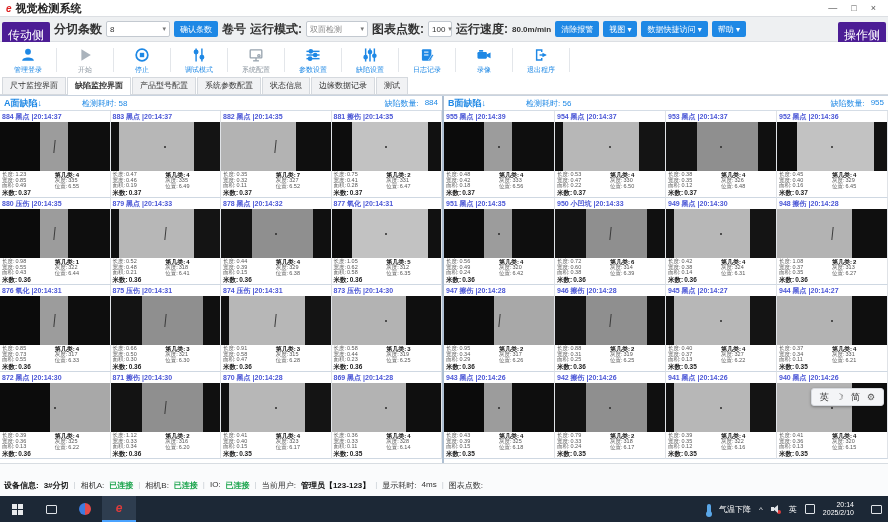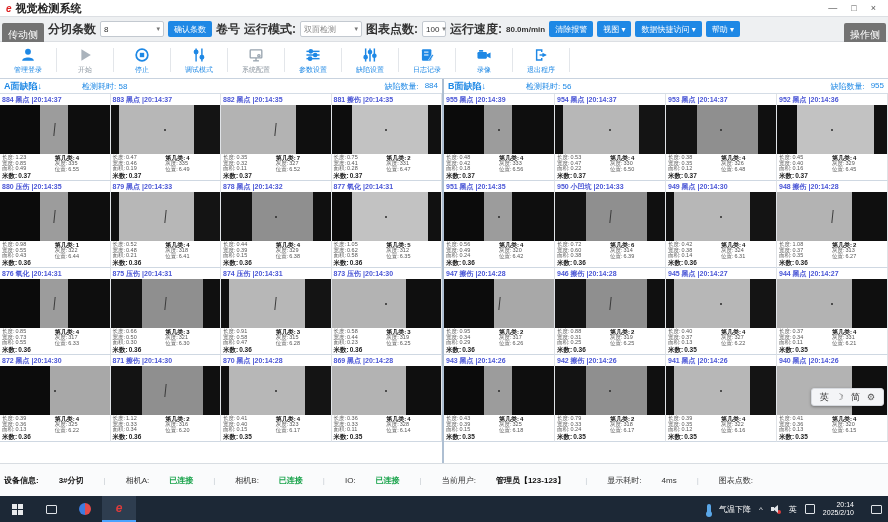--- a/index.html
+++ b/index.html
@@ -8,21 +8,21 @@
 
   
   .titlebar{height:16px;display:flex;align-items:center;padding:0 6px;background:#fff;flex:0 0 auto;}
   .logo{color:#d22; font-weight:bold;font-size:10px;font-style:italic;margin-right:4px;}
   .wtitle{font-size:11px;color:#222;font-weight:bold;}
   .wctrls{margin-left:auto;display:flex;gap:14px;color:#555;font-size:9px;padding-right:6px;}
   .wctrls span{cursor:pointer;}
 
   
   .toolbar{height:26px;background:#eef0f2;border-top:1px solid #dcdfe3;border-bottom:1px solid #dcdfe3;display:flex;align-items:center;gap:4px;padding:0 2px;font-size:8px;flex:0 0 auto;}
-  .sidebtn{background:#737373;color:#fff;font-size:10px;padding:5px 6px;border:none;border-radius:2px;margin-top:12px;}
+  .sidebtn{background:#4c1d95;color:#fff;font-size:12px;padding:5px 6px;border:none;border-radius:2px;margin-top:12px;}
   .tlabel{color:#333;font-weight:bold;font-size:12px;white-space:nowrap;}
   .tselect{background:#fff;border:1px solid #c3c9d0;height:16px;display:flex;align-items:center;justify-content:space-between;font-size:8px;color:#333;padding:0 3px;border-radius:2px;}
   .tinput{background:#fff;border:1px solid #c3c9d0;height:16px;display:flex;align-items:center;font-size:8px;color:#333;padding:0 3px;border-radius:2px;}
   .caret{color:#777;font-size:7px;margin-left:3px;}
   .bluebtn{background:#1e88e5;color:#fff;border:none;border-radius:2px;height:16px;font-size:8px;padding:0 6px;white-space:nowrap;}
   .speedval{color:#333;font-size:8px;font-weight:bold;}
 
   
   .actionbar{height:36px;background:#fff;display:flex;align-items:stretch;padding:0 2px;flex:0 0 auto;}
   .abtn{display:flex;flex-direction:column;align-items:center;justify-content:center;width:52px;cursor:pointer;gap:1px;}
@@ -62,21 +62,21 @@
   .m-dot{width:2px;height:2px;background:#2a2a2a;border-radius:50%;}
   .m-line{width:1px;height:13px;background:#3a3a3a;transform:rotate(6deg);}
   .cell-info{flex:1;display:flex;font-size:5.5px;color:#555;padding:1px 2px 0;line-height:1.05;}
   .ci-l{width:50%;}
   .ci-r{width:50%;}
   .mrow{font-size:6.5px;font-weight:bold;color:#222;margin-top:1px;}
   .crow{font-size:6px;font-weight:bold;color:#111;}
   .lb{margin-right:1px;}
 
   
-  .statusbar{height:20px;background:#fafbfc;border-top:1px solid #d8dde2;display:flex;align-items:center;font-size:8px;color:#333;padding:16px 4px;gap:20px;flex:0 0 auto;}
+  .statusbar{height:20px;background:#fafbfc;border-top:1px solid #d8dde2;display:flex;align-items:flex-start;font-size:8px;color:#333;padding:16px 4px;gap:5px;flex:0 0 auto;}
   .ssep{color:#c6ccd2;}
   .sbold{font-weight:bold;color:#111;}
   .green{color:#18a34a;font-weight:bold;}
 
   
   .taskbar{height:26px;background:#1c2836;display:flex;align-items:stretch;color:#fff;flex:0 0 auto;}
   .tbtn{width:34px;display:flex;align-items:center;justify-content:center;cursor:pointer;}
   .tbtn.active-app{background:#2e3d4f;border-bottom:2px solid #4aa3ff;}
   .winlogo{display:grid;grid-template-columns:5px 5px;grid-template-rows:5px 5px;gap:1px;}
   .winlogo i{background:#e8eaec;}
@@ -256,20 +256,29 @@
             <path d="M4 3h9v4h-2V5H6v12h5v-2h2v4H4z" fill="#1e88e5"></path>
             <polygon points="13,8 19,11 13,14" fill="#1e88e5"></polygon>
             <line x1="9" y1="11" x2="17" y2="11" stroke="#1e88e5" stroke-width="2"></line>
           </svg>
       </span>
         <span class="albl">退出程序</span>
     </div>
       <div class="asep"></div>
   </div>
 
+  <div class="tabs">
+    <div class="tab">尺寸监控界面</div>
+    <div class="tab active">缺陷监控界面</div>
+    <div class="tab">产品型号配置</div>
+    <div class="tab">系统参数配置</div>
+    <div class="tab">状态信息</div>
+    <div class="tab">边缘数据记录</div>
+    <div class="tab">测试</div>
+  </div>
 
 
   <div class="panels">
     <div class="panel">
       <div class="phead">
         <span class="ptitle">A面缺陷↓</span>
         <span class="pstat2"><span>检测耗时:</span> <span>58</span></span>
         <span class="pstat">
             <span>缺陷数量:</span> 
             <span>884</span>

